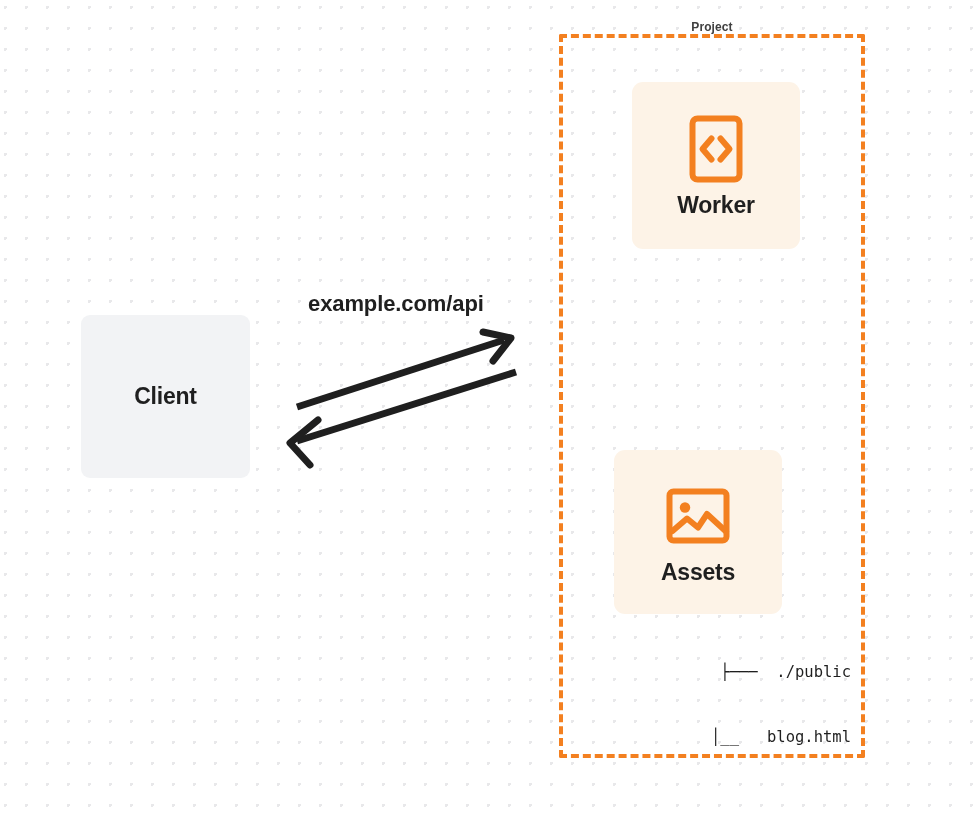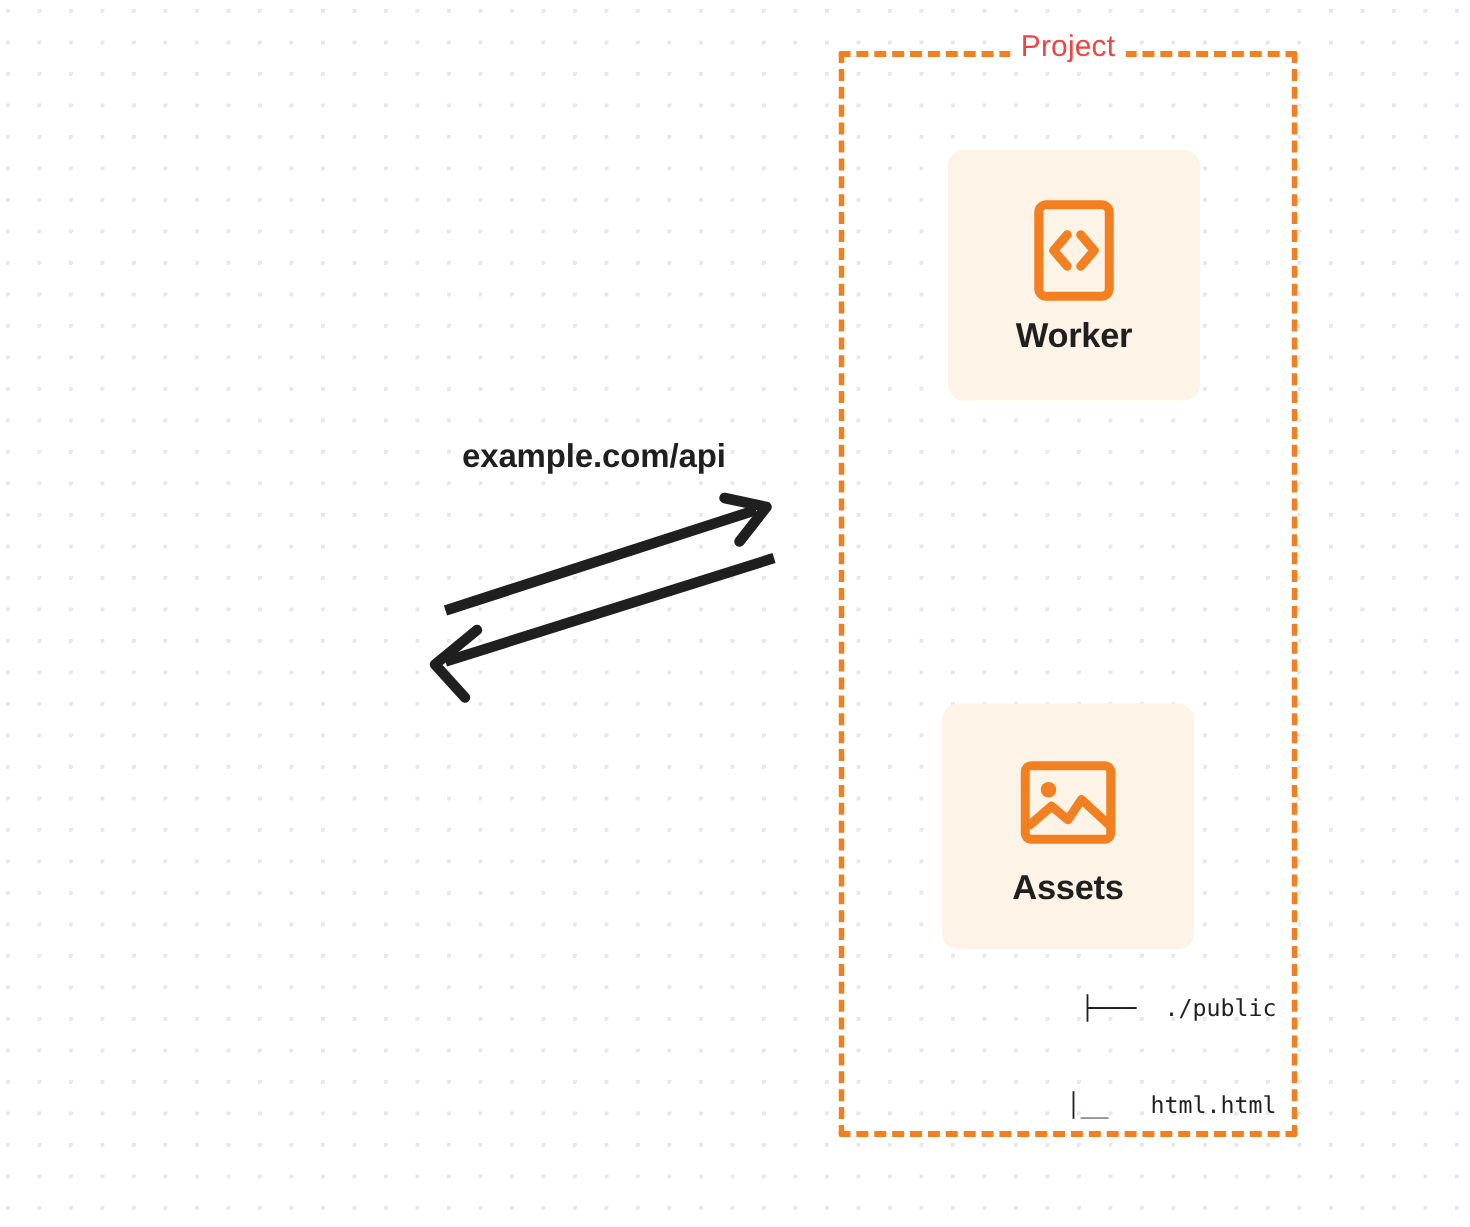--- a/index.html
+++ b/index.html
@@ -57,41 +57,41 @@
     border: 4px dashed #f38020;
     border-radius: 2px;
   }
   #project-label {
     position: absolute;
     top: -14px;
     left: 50%;
     transform: translateX(-50%);
     background: #ffffff;
     padding: 0 7px;
-    font-size: 20px;
-    font-weight: 400;
-    color: #ef4444;
+    font-size: 12px;
+    font-weight: 700;
+    color: #404040;
     letter-spacing: 0.1px;
     white-space: nowrap;
   }
 
   
   .service-card {
     position: absolute;
     width: 168px;
     height: 167px;
     background: #fdf3e7;
     border-radius: 11px;
     display: flex;
     flex-direction: column;
     align-items: center;
     justify-content: center;
   }
-  #card-worker { left: 73px; top: 66px; }
-  #card-assets { left: 69px; top: 416px; height: 164px; margin-top: 19px; }
+  #card-worker { left: 73px; top: 48px; }
+  #card-assets { left: 55px; top: 416px; height: 164px; }
 
   .service-card .card-icon {
     display: flex;
     align-items: center;
     justify-content: center;
     height: 74px;
     margin-bottom: 6px;
   }
   .service-card .card-label {
     font-size: 23px;
@@ -135,20 +135,23 @@
     color: #1f1f1f;
     letter-spacing: -0.1px;
     white-space: nowrap;
   }
 </style>
 </head>
 <body>
 
 <div id="canvas">
 
+  <div id="client-box">
+    <span class="node-label">Client</span>
+  </div>
 
   <svg id="connectors" viewBox="0 0 980 818" xmlns="http://www.w3.org/2000/svg">
 
     <g>
       <line x1="297" y1="407" x2="504" y2="340" stroke="#1f1f1f" stroke-width="7" stroke-linecap="butt"></line>
       <polyline points="483,332 511,338 493,361" fill="none" stroke="#1f1f1f" stroke-width="7" stroke-linecap="round" stroke-linejoin="round"></polyline>
     </g>
 
     <g>
       <line x1="516" y1="372" x2="297" y2="441" stroke="#1f1f1f" stroke-width="7" stroke-linecap="butt"></line>
@@ -179,18 +182,18 @@
           <rect x="4.5" y="4.5" width="57" height="49" rx="4" ry="4" fill="none" stroke="#f38020" stroke-width="6"></rect>
           <circle cx="20" cy="20.5" r="5.2" fill="#f38020"></circle>
           <polyline points="7.5,44 22,31.5 33,40.5 42,27 61,44.5" fill="none" stroke="#f38020" stroke-width="6" stroke-linecap="round" stroke-linejoin="round"></polyline>
         </svg>
       </div>
       <div class="card-label">Assets</div>
     </div>
 
     <div id="file-tree">
       <span class="tree-line">├───  ./public</span>
-      <span class="tree-line">   │__   html.html</span>
+      <span class="tree-line">   │__   blog.html</span>
       
     </div>
 
   </div>
 </div>
 
 </body></html>

